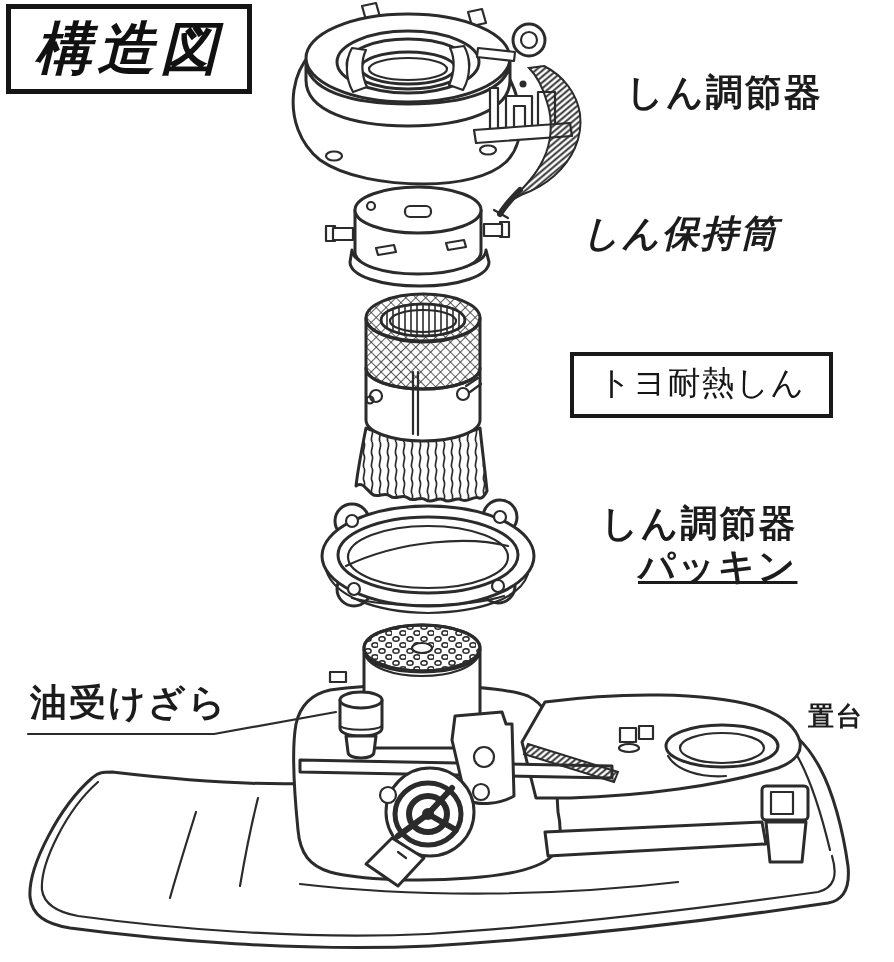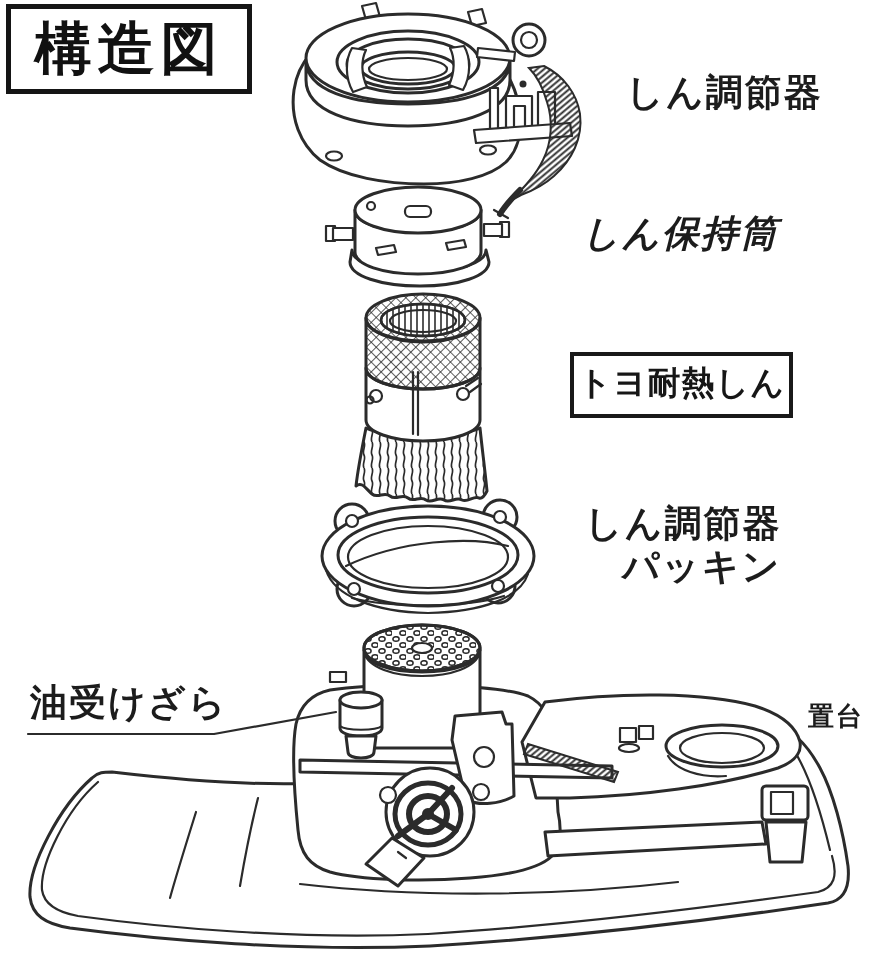--- a/index.html
+++ b/index.html
@@ -9,27 +9,27 @@
   
   .ln{stroke:#2b2b2b;stroke-width:3;fill:none;stroke-linecap:round;stroke-linejoin:round;}
   .w{fill:#ffffff;}
   .thin{stroke-width:2.2;}
   .thick{stroke-width:6;}
   .ink{fill:#2b2b2b;stroke:none;}
   .jp-label{position:absolute;font-weight:700;font-size:37px;line-height:1.15;
             color:#1c1c1c;letter-spacing:2px;white-space:nowrap;text-align:right;}
   .title-box{position:absolute;left:6px;top:4px;width:246px;height:90px;box-sizing:border-box;
              border:5px solid #151515;background:#fff;display:flex;align-items:center;justify-content:center;
-             font-size:57px;font-weight:700;letter-spacing:6px;color:#111;}
+             font-size:57px;font-weight:700;letter-spacing:6px;color:#111;font-style:italic;}
   .box-label{position:absolute;left:570px;top:352px;border:4px solid #191919;background:#fff;
-             padding:5px 4px 8px;font-size:33px;font-weight:700;letter-spacing:1px;color:#161616;}
+             padding:5px 24px 8px;font-size:33px;font-weight:400;letter-spacing:1px;color:#161616;}
   #label-wick-adjuster{left:626px;top:72px;}
   #label-wick-holder{left:582px;top:213px;font-style:italic;}
   #label-packing{left:578px;top:503px;}
-  #label-packing .line2{margin-left:44px;}
+  #label-packing .line2{margin-left:60px;text-decoration:underline;}
   #label-oil-tray{left:30px;top:682px;}
   #label-stand{left:808px;top:702px;font-size:26px;}
 </style>
 </head>
 <body>
 
 <div id="stage">
 
   <svg id="artwork" width="894" height="962" viewBox="0 0 894 962" aria-hidden="true">
     <defs>

